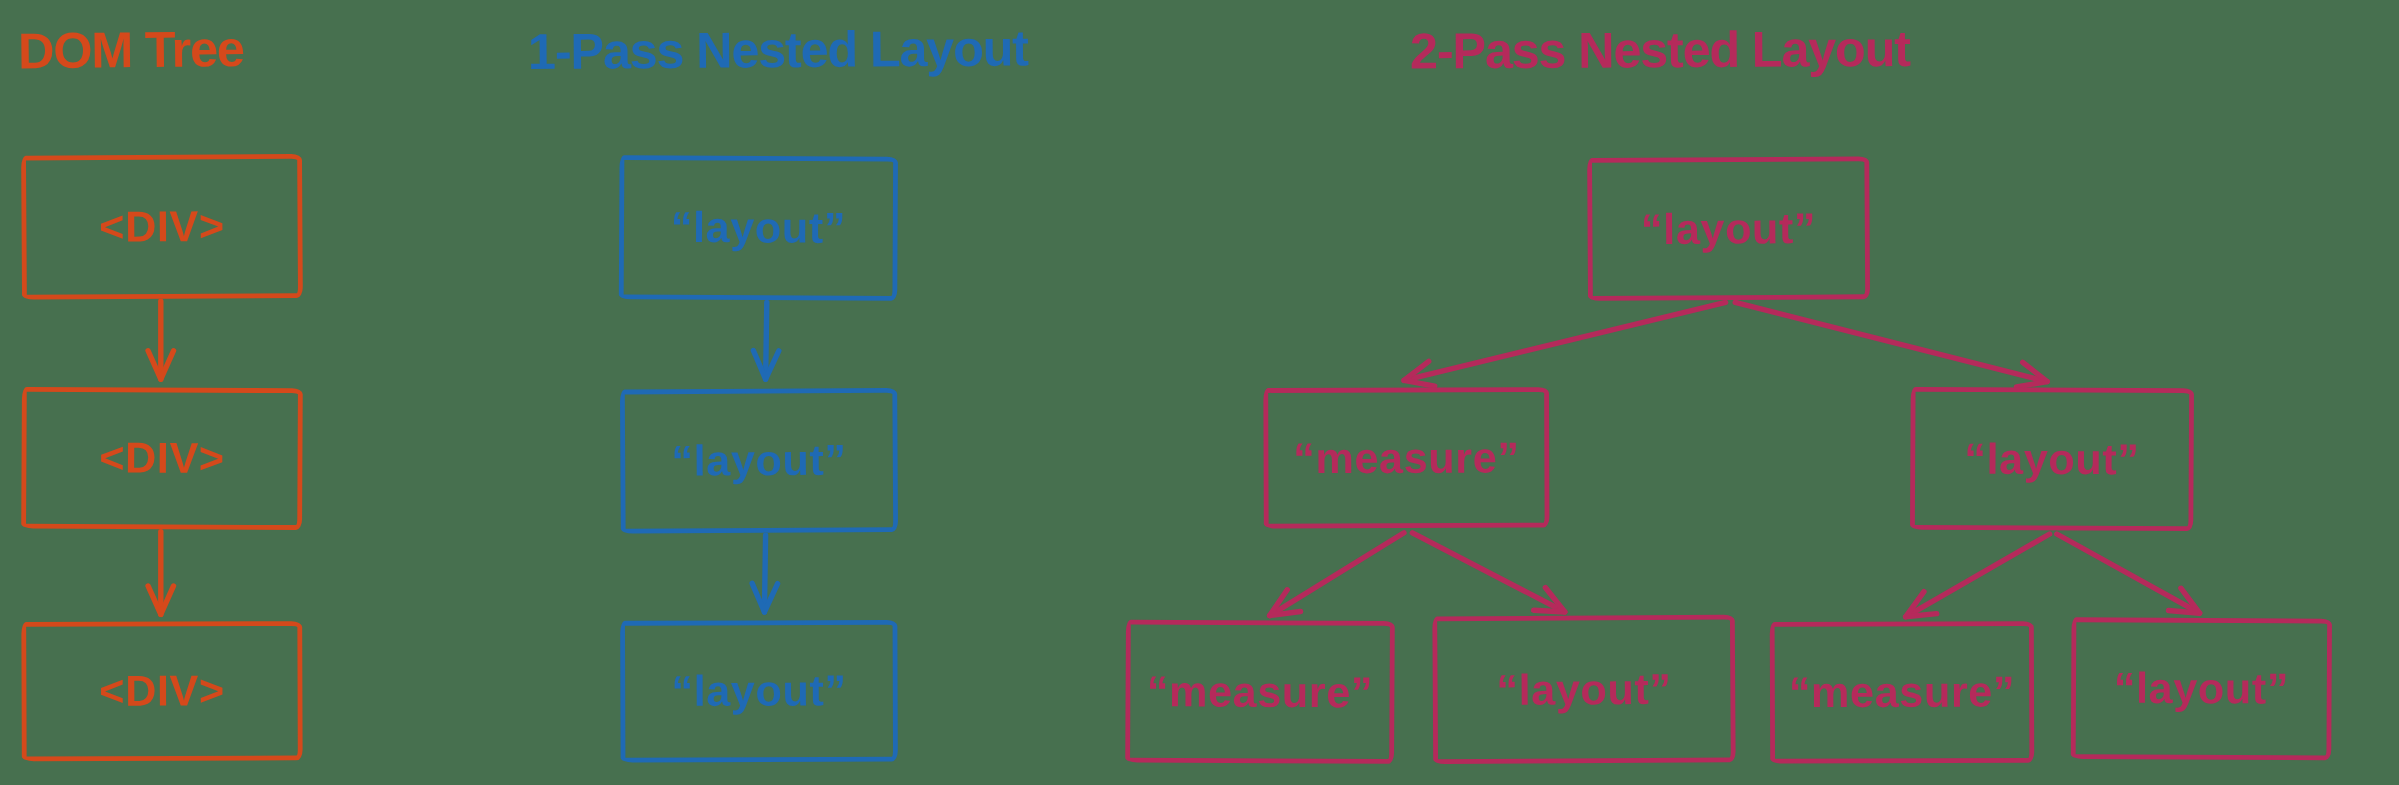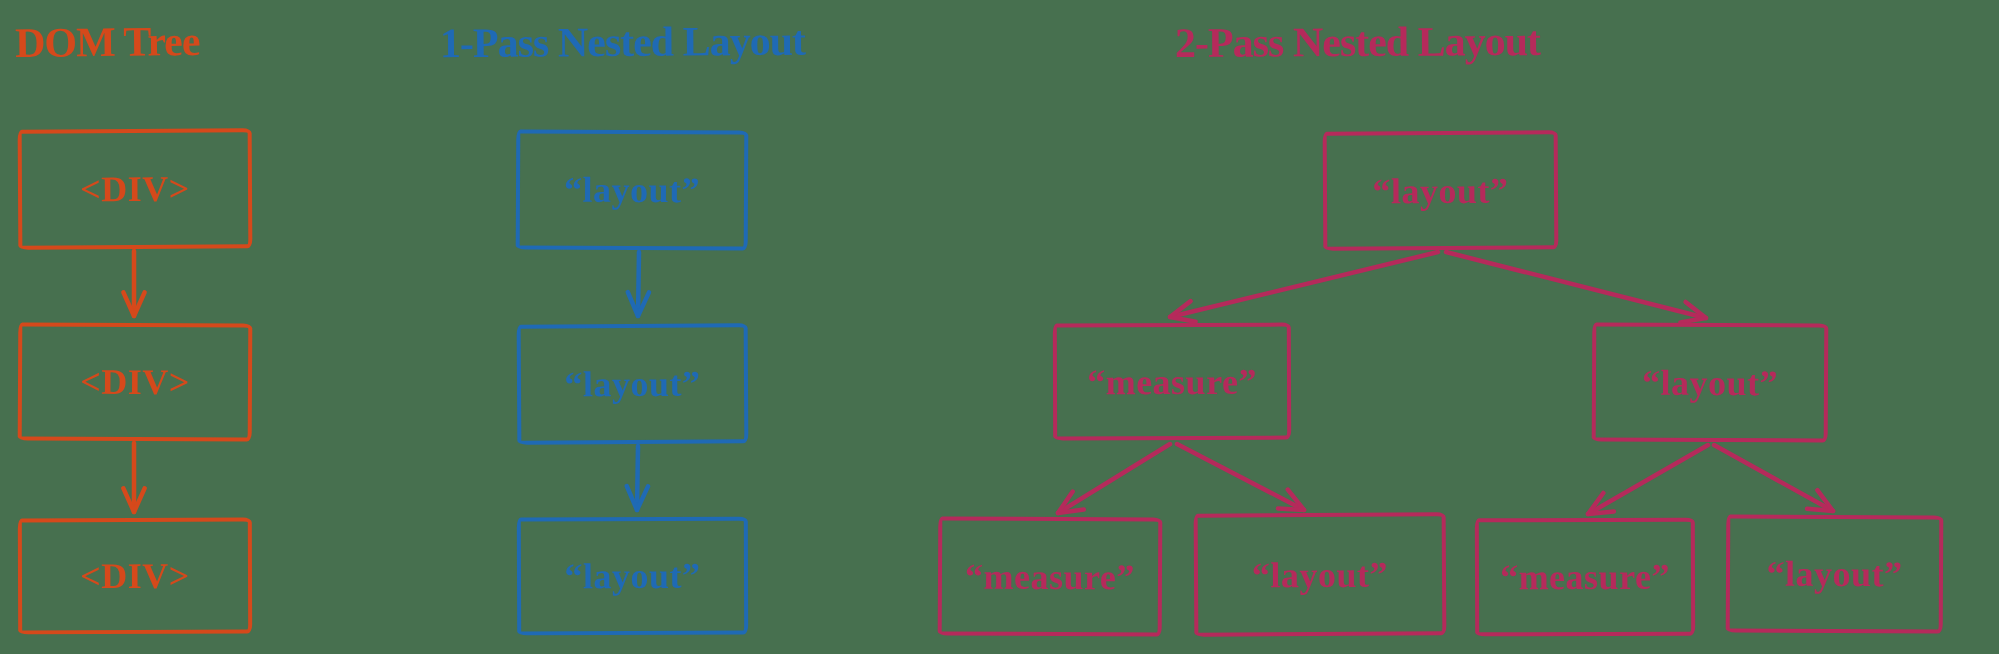--- a/index.html
+++ b/index.html
@@ -5,21 +5,21 @@
   html, body {
     margin: 0;
     padding: 0;
     background: var(--bg, #47704f);
   }
   .canvas {
     position: relative;
     width: 1999px;
     height: 654px;
     background: var(--bg, #47704f);
-    font-family: Liberation Serif, serif;
+    font-family: Liberation Sans, sans-serif;
     overflow: hidden;
   }
   .arrow-layer {
     position: absolute;
     left: 0; top: 0;
     width: 1999px;
     height: 654px;
   }
   .arrow line, .arrow polyline {
     fill: none;

